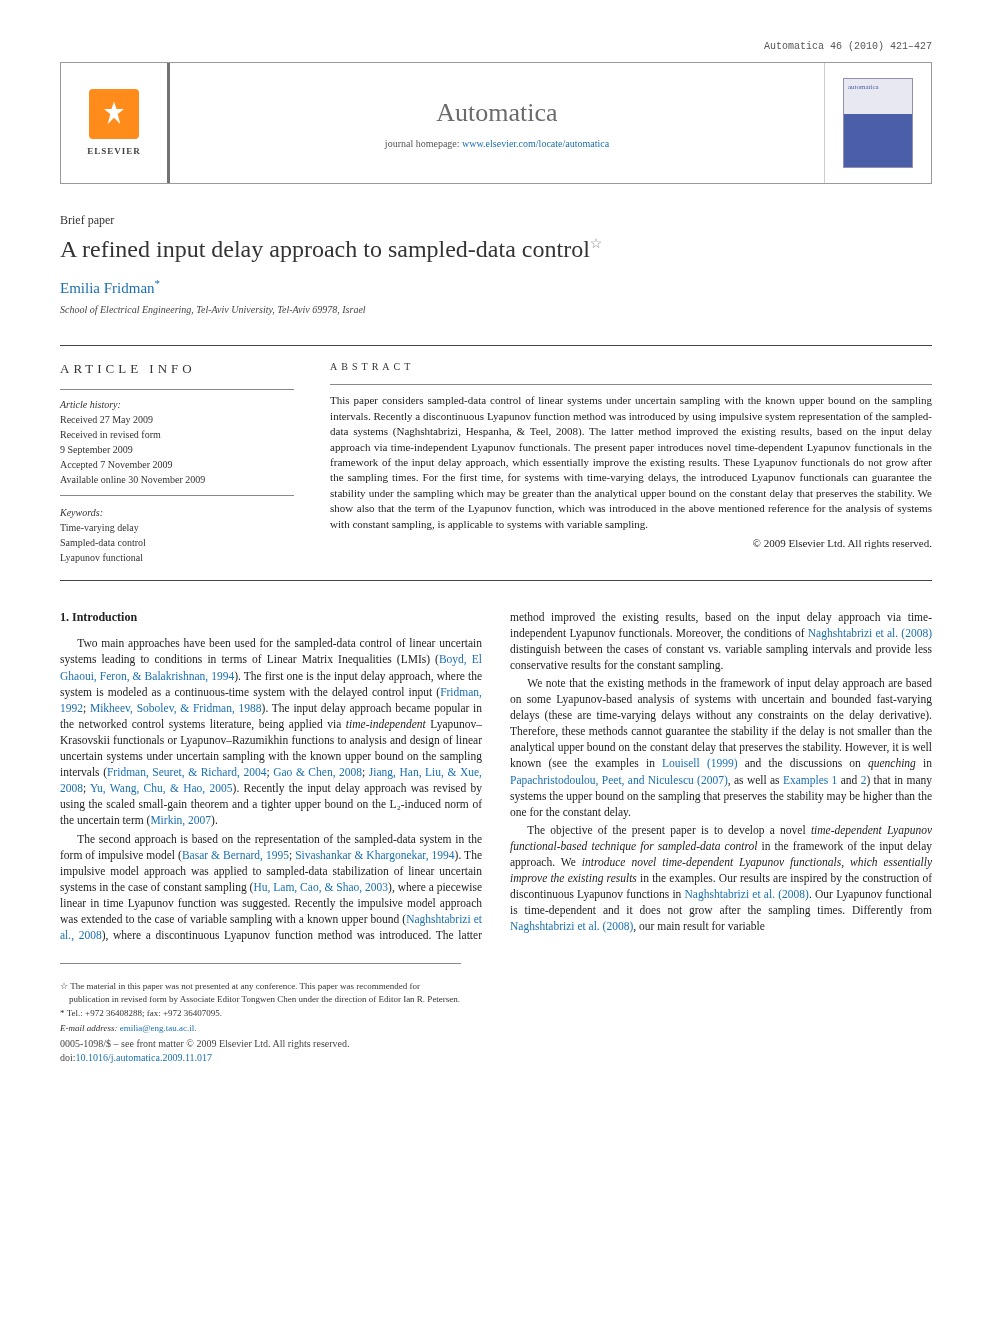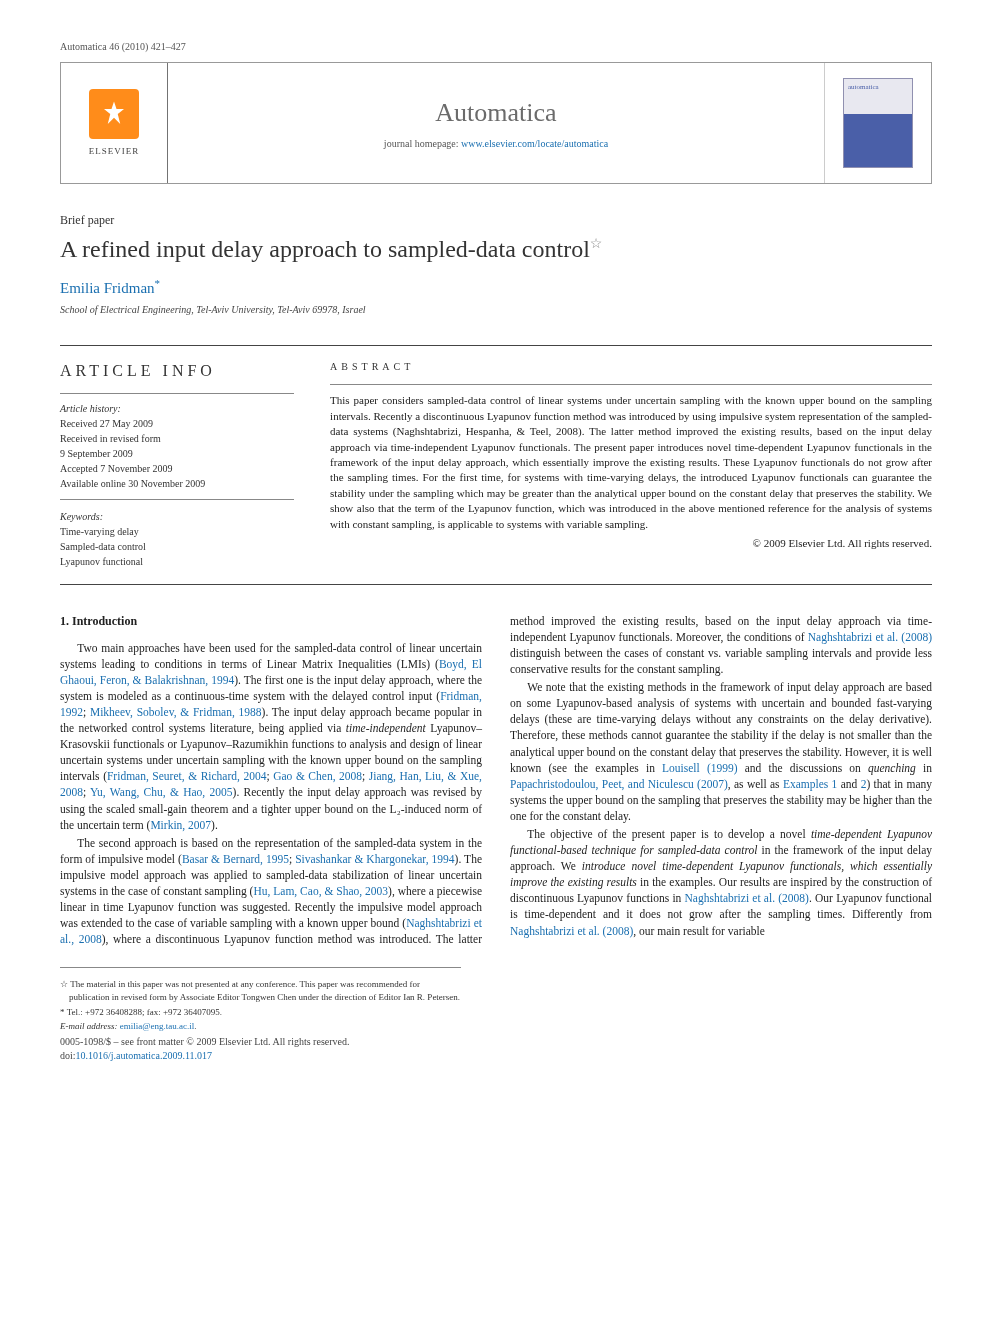--- a/index.html
+++ b/index.html
@@ -5,40 +5,42 @@
   body {
     font-family: Georgia, 'Times New Roman', serif;
     margin: 0;
     padding: 40px 60px;
     background: #fff;
     color: #222;
     font-size: 12px;
     line-height: 1.4;
   }
   .page-header {
-    text-align: left;
+    text-align: right;
     font-size: 10px;
     color: #555;
     margin-bottom: 8px;
+    font-family: Liberation Mono, monospace;
   }
   .journal-box {
     border: 1px solid #999;
     display: flex;
     align-items: stretch;
     margin-bottom: 28px;
     height: 120px;
   }
   .journal-logo {
     width: 90px;
-    border-right: 1px solid #737373;
+    border-right: 3px solid #737373;
     display: flex;
     flex-direction: column;
     align-items: center;
     justify-content: center;
     padding: 8px;
+    font-weight: bold;
   }
   .journal-logo .tree {
     width: 50px;
     height: 50px;
     background: #ff8c1a;
     border-radius: 4px;
     display: flex;
     align-items: center;
     justify-content: center;
     font-size: 24px;
@@ -133,21 +135,21 @@
   }
   .meta-col {
     width: 28%;
     padding: 14px 18px 14px 0;
     border-right: none;
     font-size: 10px;
     color: #333;
   }
   .meta-col .section-label {
     letter-spacing: 4px;
-    font-size: 16px;
+    font-size: 13px;
     color: #333;
     text-transform: uppercase;
     margin-bottom: 10px;
   }
   .meta-col hr {
     border: none;
     border-top: 1px solid #888;
     margin: 8px 0;
   }
   .meta-col .history-label {
@@ -200,21 +202,21 @@
   }
   .body-columns .ref {
     color: #1a6fb0;
   }
   .body-columns em {
     font-style: italic;
   }
   .footnotes {
     border-top: 1px solid #888;
     margin-top: 20px;
-    padding-top: 8px;
+    padding-top: 14px;
     font-size: 9px;
     color: #333;
     width: 46%;
   }
   .footnotes .fn {
     margin: 2px 0;
     text-indent: -1em;
     padding-left: 1em;
   }
   .footnotes .link {

